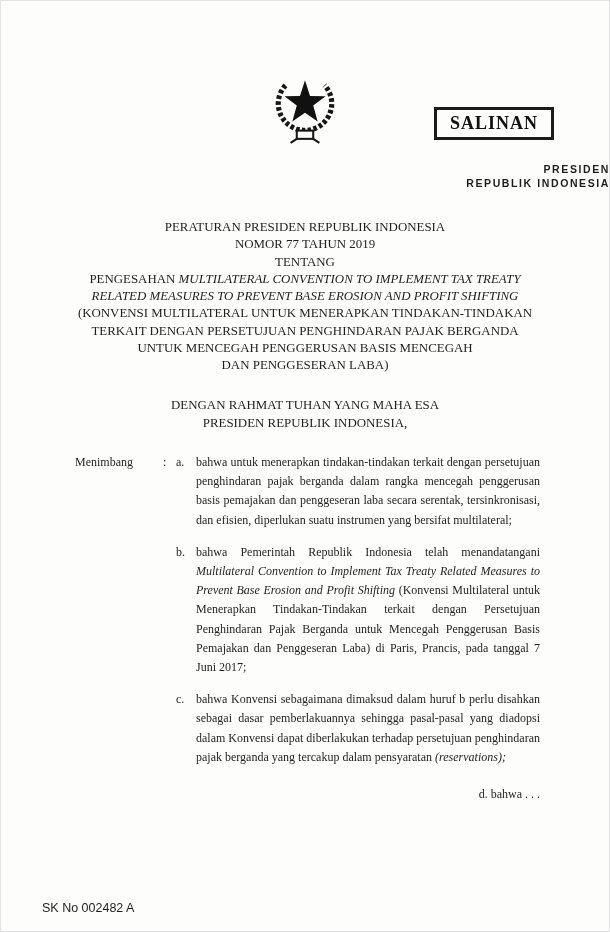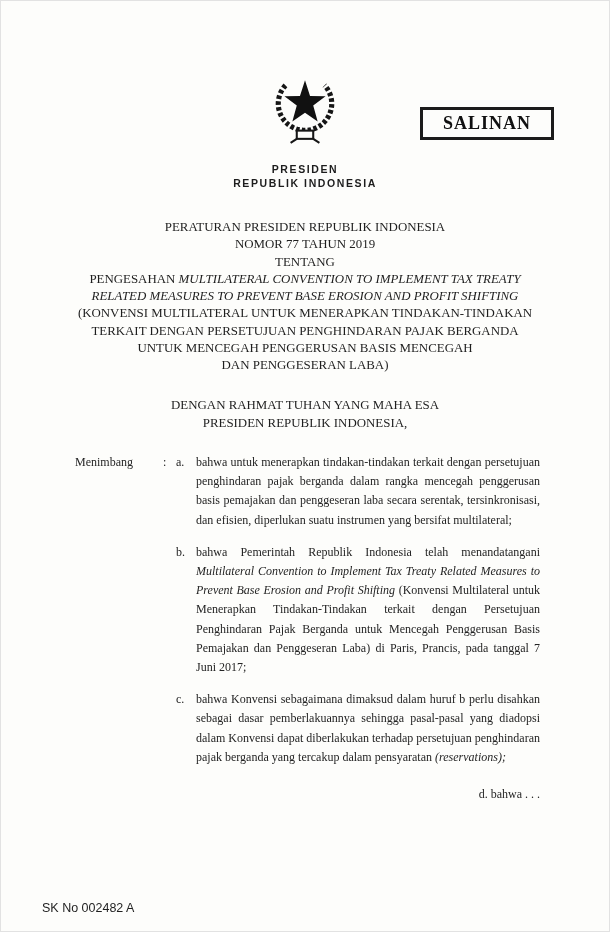--- a/index.html
+++ b/index.html
@@ -11,32 +11,32 @@
     font-family:"Liberation Serif", serif;
     color:#222;
     overflow:hidden;
     box-shadow: inset 0 0 0 1px #e2e2e2;
   }
 
   
   .salinan-box {
     position:absolute; top:107px; right:56px;
     border:3px solid #1b1b1b;
-    padding:3px 20px;
+    padding:3px 13px;
     font-weight:bold; font-size:18px; letter-spacing:1px;
     color:#111;
   }
 
   
   .emblem { position:absolute; top:72px; left:50%; transform:translateX(-50%); width:66px; height:86px; }
 
   
   .letterhead {
     position:absolute; top:163px; left:0; right:0;
-    text-align:center;
+    text-align:right;
     font-family:"Liberation Sans", sans-serif;
     font-weight:bold; font-size:10.5px; letter-spacing:1.6px;
     line-height:13.5px; color:#1d1d1d;
   }
 
   
   .title-block {
     position:absolute; top:219px; left:55px; right:55px;
     text-align:center; font-size:12.9px; line-height:17.3px;
     color:#1e1e1e;

